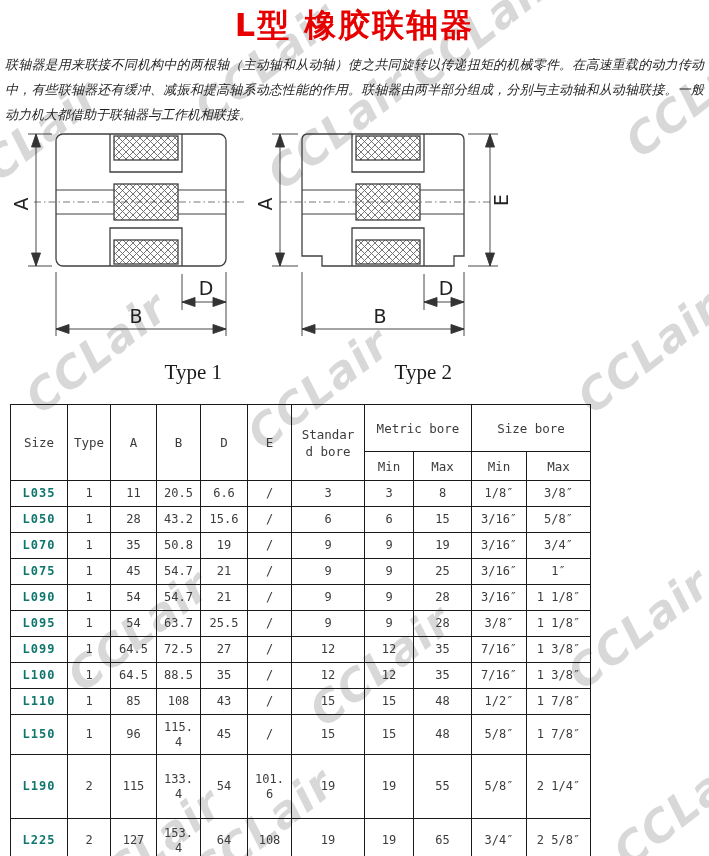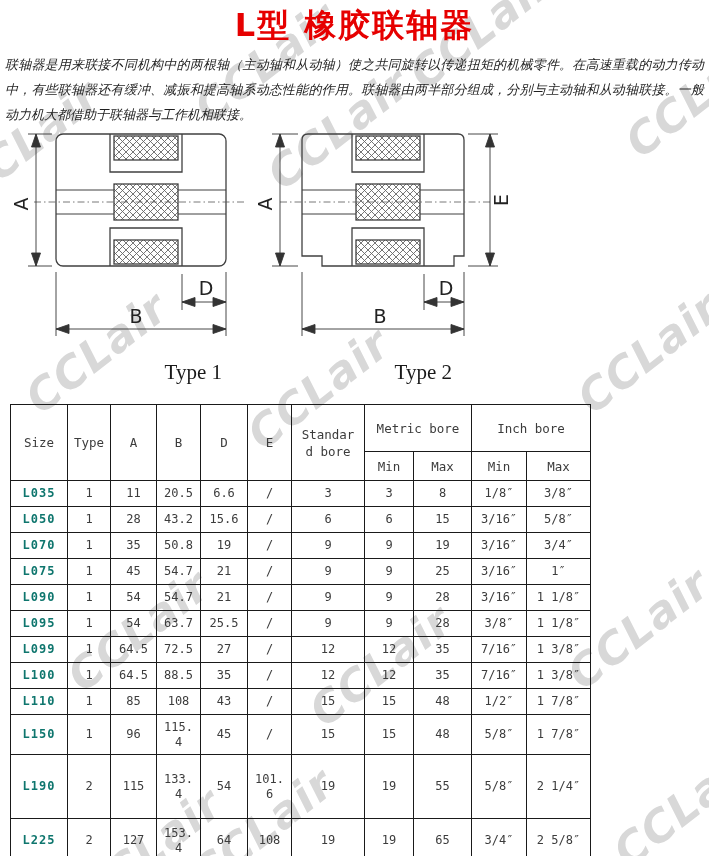--- a/index.html
+++ b/index.html
@@ -196,21 +196,21 @@
       <thead id="spec-thead">
           <tr>
             <th rowspan="2">Size</th>
             <th rowspan="2">Type</th>
             <th rowspan="2">A</th>
             <th rowspan="2">B</th>
             <th rowspan="2">D</th>
             <th rowspan="2">E</th>
             <th rowspan="2" class="th-std">Standard bore</th>
             <th colspan="2">Metric bore</th>
-            <th colspan="2">Inch bore</th>
+            <th colspan="2">Size bore</th>
           </tr>
           <tr>
             <th>Min</th>
             <th>Max</th>
             <th>Min</th>
             <th>Max</th>
           </tr>
         </thead>
       <tbody id="spec-tbody">
           <tr>

